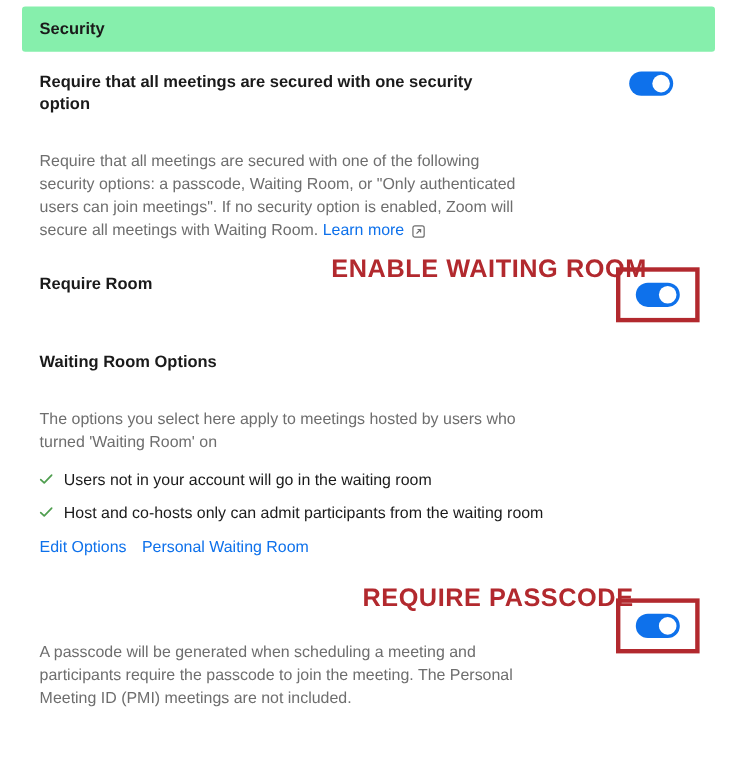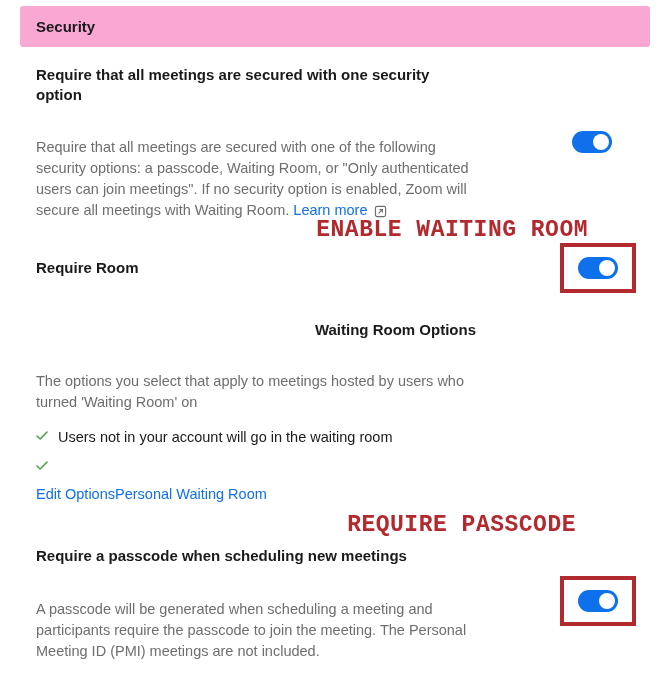--- a/index.html
+++ b/index.html
@@ -5,38 +5,38 @@
     * { box-sizing: border-box; margin: 0; padding: 0; }
     body {
       font-family: -apple-system, BlinkMacSystemFont, "Segoe UI", Helvetica, Arial, sans-serif;
       font-size: 14px;
       color: #1a1a1a;
       background: #ffffff;
       width: 670px;
       padding: 0;
     }
     .section-header {
-      background: #f9a8d4;
+      background: #86efac;
       padding: 12px 16px;
       font-weight: 600;
       font-size: 15px;
       color: #1a1a1a;
       border-radius: 3px;
       margin: 6px 20px 18px 20px;
     }
     .settings-body {
       padding: 0 30px 20px 36px;
     }
     .setting-block {
       margin-bottom: 28px;
       position: relative;
     }
     .setting-row {
       display: flex;
-      align-items: center;
+      align-items: flex-start;
       gap: 12px;
     }
     .setting-text {
       flex: 1;
       max-width: 440px;
     }
     .setting-title {
       font-weight: 700;
       font-size: 15px;
       color: #1a1a1a;
@@ -90,24 +90,25 @@
       display: inline-flex;
       align-items: center;
       justify-content: center;
     }
     .annotation {
       position: absolute;
       color: #b2292e;
       font-weight: 700;
       font-size: 23px;
       letter-spacing: 0.5px;
-      font-family: Liberation Mono, monospace;
+      font-family: Liberation Sans, sans-serif;
       text-transform: uppercase;
       -webkit-font-smoothing: antialiased;
       white-space: nowrap;
+      margin-top: 14px;
     }
     .option-list {
       margin-top: 14px;
     }
     .option-item {
       display: flex;
       align-items: flex-start;
       gap: 8px;
       margin-bottom: 10px;
       font-size: 14.5px;
@@ -117,27 +118,27 @@
     .check-icon {
       flex: 0 0 auto;
       width: 14px;
       height: 14px;
       margin-top: 3px;
     }
     .check-icon svg { width: 12px; height: 12px; display: block; }
     .action-links {
       margin-top: 12px;
       display: flex;
+      gap: 14px;
       font-size: 14.5px;
     }
     .subheading {
       font-weight: 700;
       font-size: 15px;
       margin-bottom: 6px;
-      text-align: right;
     }
   </style>
 </head>
 <body>
 
 <div class="section-header">
   <span>Security</span>
 </div>
 
 <div class="settings-body">
@@ -172,50 +173,50 @@
         <span class="highlight-box">
           <span class="toggle"></span>
         </span>
       </div>
     </div>
   </div>
 
   <div class="setting-block">
     <div class="setting-text" style="max-width:440px;">
       <div class="subheading">Waiting Room Options</div>
-      <div class="setting-desc">The options you select that apply to meetings hosted by users who turned 'Waiting Room' on</div>
+      <div class="setting-desc">The options you select here apply to meetings hosted by users who turned 'Waiting Room' on</div>
     </div>
     <div class="option-list">
       <div class="option-item">
         <span class="check-icon">
           <svg viewBox="0 0 12 12">
               <path d="M1 6 L4.2 9 L11 2" fill="none" stroke="#4f9e4f" stroke-width="1.6" stroke-linecap="round" stroke-linejoin="round"></path>
             </svg>
         </span>
         <span>Users not in your account will go in the waiting room</span>
       </div>
       <div class="option-item">
         <span class="check-icon">
           <svg viewBox="0 0 12 12">
               <path d="M1 6 L4.2 9 L11 2" fill="none" stroke="#4f9e4f" stroke-width="1.6" stroke-linecap="round" stroke-linejoin="round"></path>
             </svg>
         </span>
+        <span>Host and co-hosts only can admit participants from the waiting room</span>
       </div>
     </div>
     <div class="action-links">
       <a class="link">Edit Options</a>
       <a class="link">Personal Waiting Room</a>
     </div>
   </div>
 
   <div class="setting-block" style="margin-top:44px;">
     <div class="annotation" style="top:-34px; right:64px;">REQUIRE PASSCODE</div>
     <div class="setting-row">
       <div class="setting-text">
-        <div class="setting-title">Require a passcode when scheduling new meetings</div>
         <div class="setting-desc">A passcode will be generated when scheduling a meeting and participants require the passcode to join the meeting. The Personal Meeting ID (PMI) meetings are not included.</div>
       </div>
       <div class="toggle-wrap" style="margin-top:-6px; margin-right:4px;">
         <span class="highlight-box">
           <span class="toggle"></span>
         </span>
       </div>
     </div>
   </div>
 

